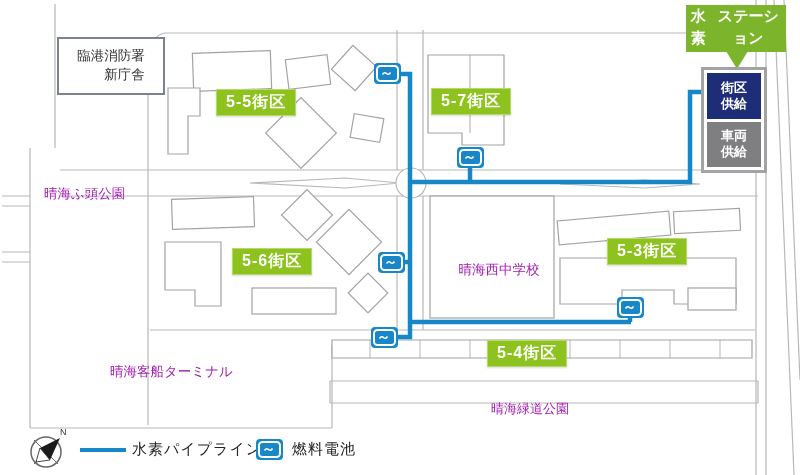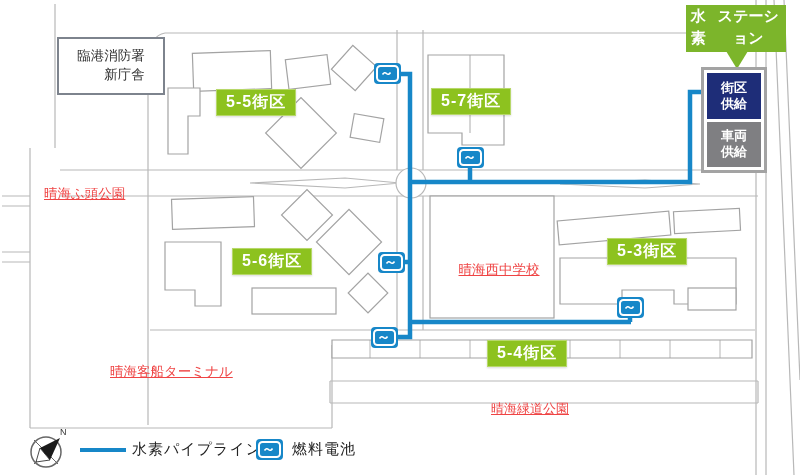--- a/index.html
+++ b/index.html
@@ -1,19 +1,19 @@
 <!DOCTYPE html>
 <html><head>
 <meta charset="utf-8">
 <style>
   html,body{margin:0;padding:0;background:#fff;}
   #stage{position:relative;width:800px;height:475px;background:#fff;overflow:hidden;
          font-family:"Liberation Sans",sans-serif;color:#333;}
   #basemap{position:absolute;left:0;top:0;width:800px;height:475px;}
-  .maplabel{position:absolute;color:#ef4444;font-size:13.5px;line-height:1.45;text-decoration:underline;}
+  .maplabel{position:absolute;color:#a21caf;font-size:13.5px;line-height:1.45;}
   .boxedlabel{position:absolute;background:#fff;border:2px solid #7d838d;display:flex;
               align-items:center;justify-content:center;text-align:right;
               font-size:13.5px;line-height:1.4;color:#333;}
   .blocktag{position:absolute;background:#8dc21f;border:1px solid #b7d86a;color:#fff;
             font-weight:bold;font-size:16px;padding:2px 9px;letter-spacing:1px;
             white-space:nowrap;box-shadow:0 1px 2px rgba(0,0,0,.15);}
   .pre{white-space:pre-line;}
   
   #callout{position:absolute;left:686px;top:5px;width:100px;height:47px;background:#7cb52b;
            color:#fff;font-weight:bold;font-size:15px;text-align:center;line-height:1.45;

